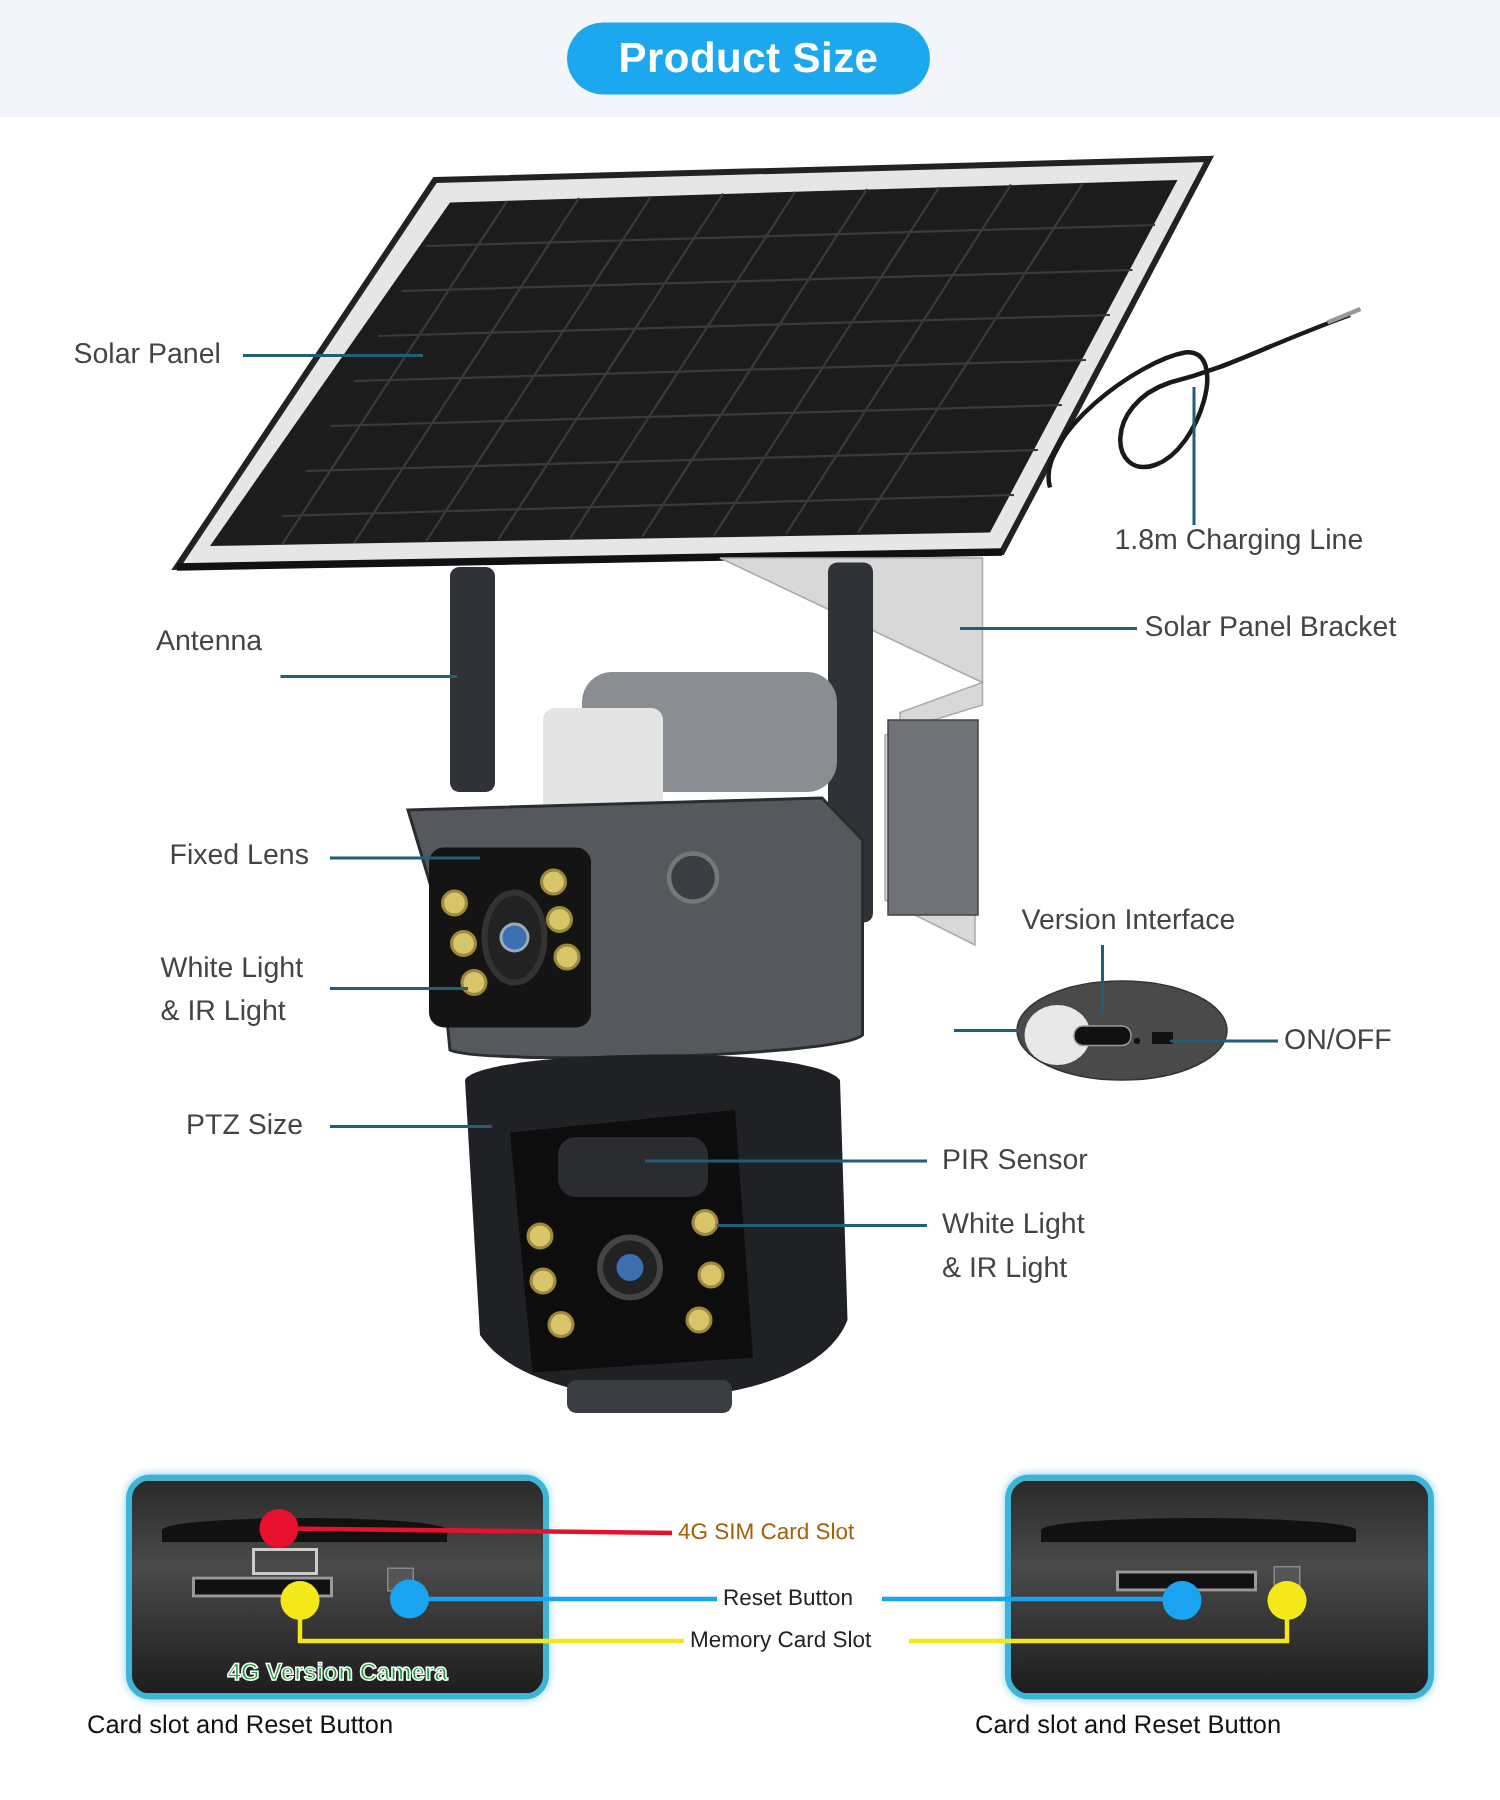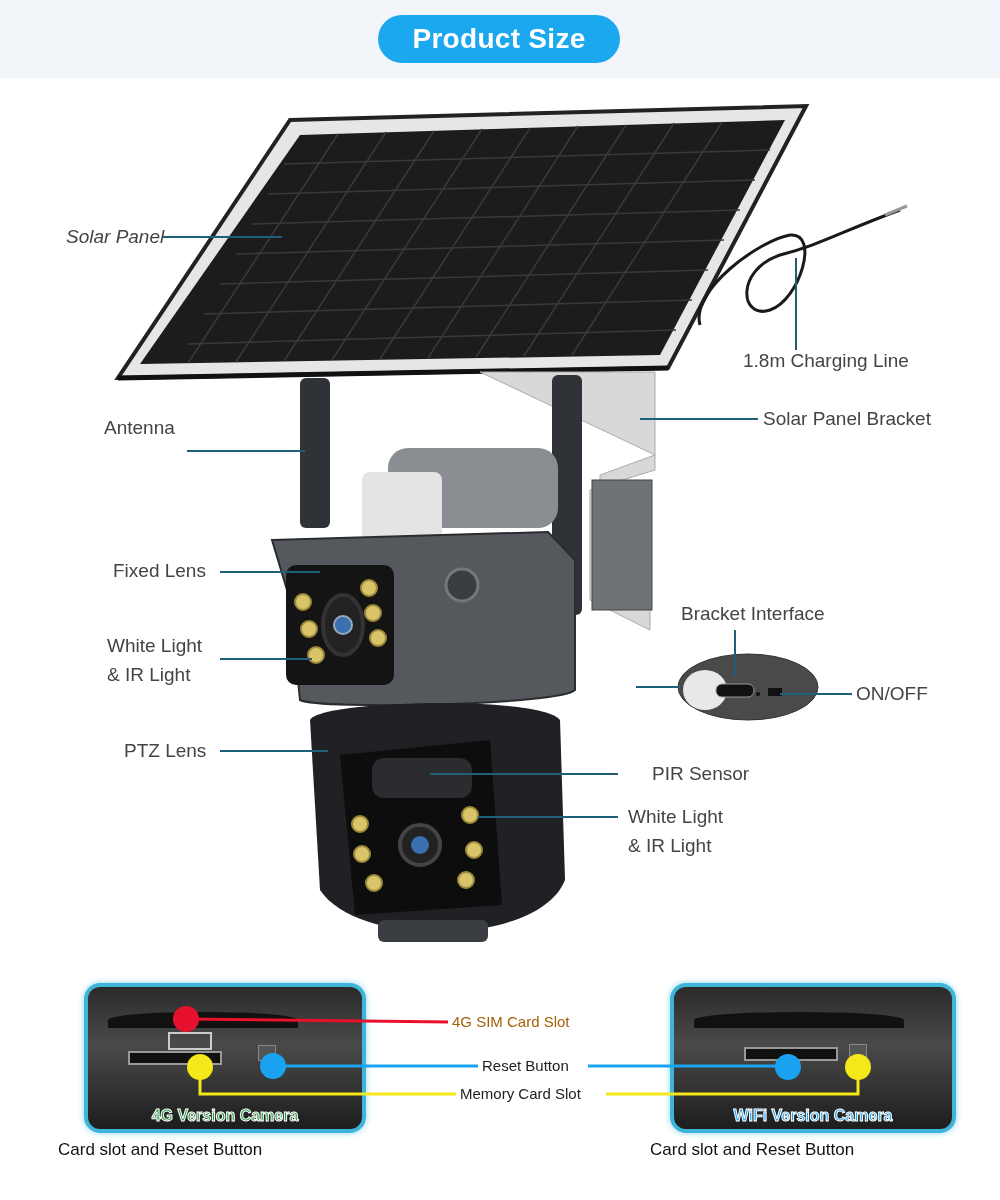--- a/index.html
+++ b/index.html
@@ -100,46 +100,45 @@
 <div class="lead" style="left:187px;top:450px;width:118px;height:2px;"></div>
 <div class="lead" style="left:220px;top:571px;width:100px;height:2px;"></div>
 <div class="lead" style="left:220px;top:658px;width:92px;height:2px;"></div>
 <div class="lead" style="left:734px;top:630px;width:2px;height:46px;"></div>
 <div class="lead" style="left:780px;top:693px;width:72px;height:2px;"></div>
 <div class="lead" style="left:636px;top:686px;width:44px;height:2px;"></div>
 <div class="lead" style="left:220px;top:750px;width:108px;height:2px;"></div>
 <div class="lead" style="left:430px;top:773px;width:188px;height:2px;"></div>
 <div class="lead" style="left:478px;top:816px;width:140px;height:2px;"></div>
 
-<div class="label" style="left:66px;top:222px;font-style:italic;">Solar Panel</div>
+<div class="label" style="left:49px;top:222px;">Solar Panel</div>
 <div class="label" style="left:743px;top:346px;">1.8m Charging Line</div>
 <div class="label" style="left:763px;top:404px;">Solar Panel Bracket</div>
 <div class="label" style="left:104px;top:413px;">Antenna</div>
 <div class="label" style="left:113px;top:556px;">Fixed Lens</div>
 <div class="label" style="left:107px;top:631px;">White Light</div>
 <div class="label" style="left:107px;top:660px;">&amp; IR Light</div>
-<div class="label" style="left:681px;top:599px;">Bracket Interface</div>
+<div class="label" style="left:681px;top:599px;">Version Interface</div>
 <div class="label" style="left:856px;top:679px;">ON/OFF</div>
-<div class="label" style="left:124px;top:736px;">PTZ Lens</div>
-<div class="label" style="left:628px;top:759px;margin-left:24px;">PIR Sensor</div>
+<div class="label" style="left:124px;top:736px;">PTZ Size</div>
+<div class="label" style="left:628px;top:759px;">PIR Sensor</div>
 <div class="label" style="left:628px;top:802px;">White Light</div>
 <div class="label" style="left:628px;top:831px;">&amp; IR Light</div>
 
 <div class="detail-box" style="left:84px;top:983px;width:264px;height:142px;">
   <div style="position:absolute;left:20px;top:25px;width:190px;height:16px;background:#111;border-radius:50% 50% 0 0;"></div>
   <div style="position:absolute;left:80px;top:45px;width:40px;height:14px;border:2px solid #ccc;"></div>
   <div style="position:absolute;left:40px;top:64px;width:90px;height:10px;background:#111;border:2px solid #999;"></div>
   <div style="position:absolute;left:170px;top:58px;width:16px;height:14px;background:#555;border:1px solid #888;"></div>
   <div class="ver-badge" style="color:#1e9b3c;">4G Version Camera</div>
 </div>
 <div class="detail-box" style="left:670px;top:983px;width:268px;height:142px;">
   <div style="position:absolute;left:20px;top:25px;width:210px;height:16px;background:#111;border-radius:50% 50% 0 0;"></div>
   <div style="position:absolute;left:70px;top:60px;width:90px;height:10px;background:#111;border:2px solid #999;"></div>
   <div style="position:absolute;left:175px;top:57px;width:16px;height:14px;background:#555;border:1px solid #888;"></div>
-  <div class="ver-badge" style="color:#1aa3f0;">WiFi Version Camera</div>
 </div>
 
 <svg class="art" width="1000" height="1200">
   <polyline points="186,1019 450,1022" fill="none" stroke="#e8112d" stroke-width="3"></polyline>
   <polyline points="273,1066 478,1066" fill="none" stroke="#1aa3f0" stroke-width="3"></polyline>
   <polyline points="588,1066 788,1066" fill="none" stroke="#1aa3f0" stroke-width="3"></polyline>
   <polyline points="200,1067 200,1094 456,1094" fill="none" stroke="#f5e81a" stroke-width="3"></polyline>
   <polyline points="606,1094 858,1094 858,1067" fill="none" stroke="#f5e81a" stroke-width="3"></polyline>
   <circle cx="186" cy="1019" r="13" fill="#e8112d"></circle>
   <circle cx="200" cy="1067" r="13" fill="#f5e81a"></circle>

